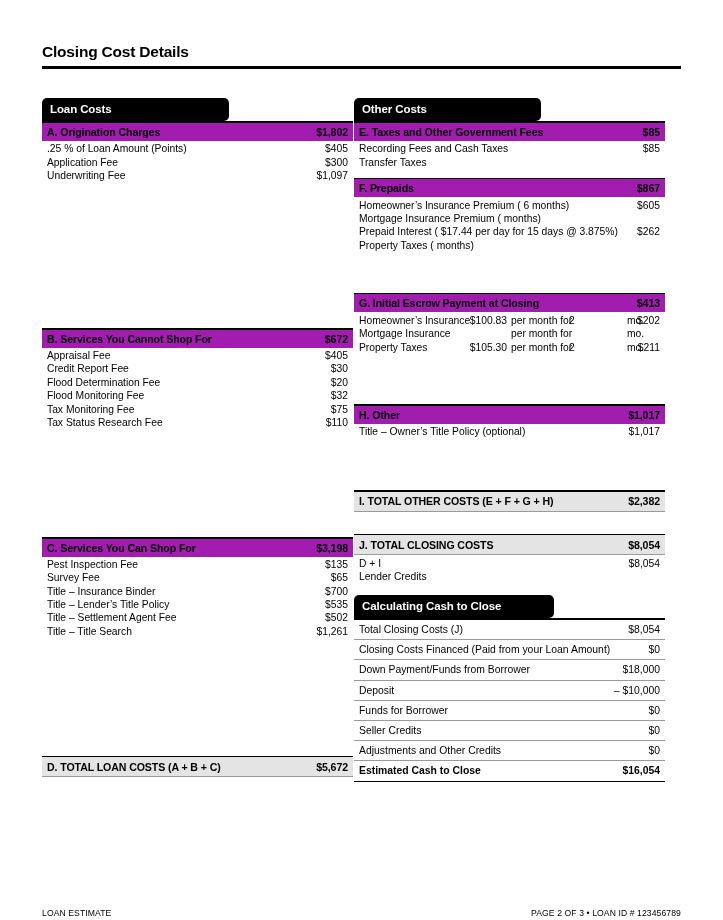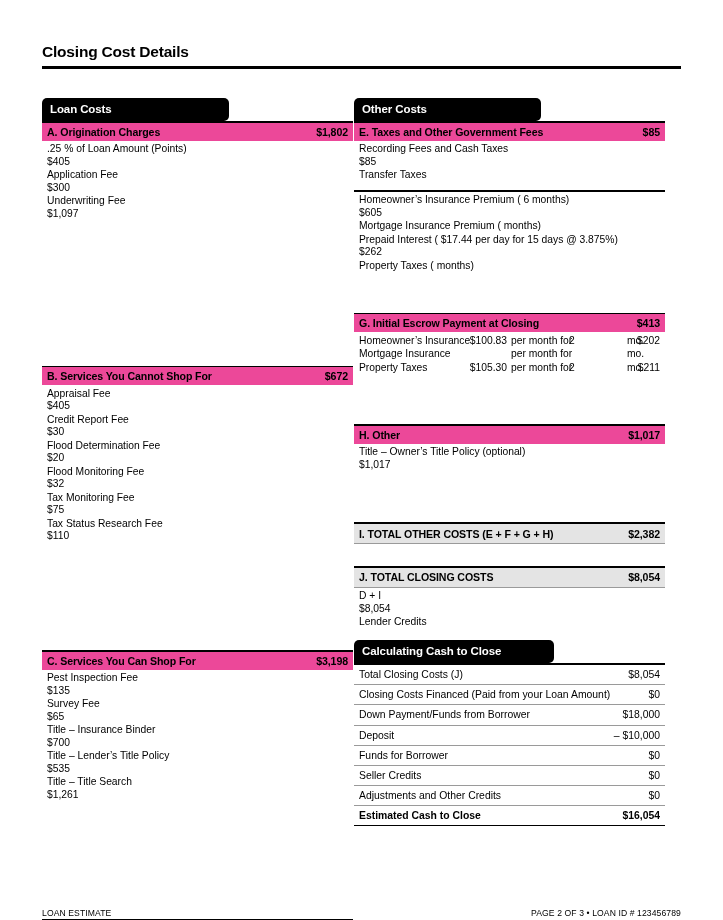--- a/index.html
+++ b/index.html
@@ -75,41 +75,40 @@
   .rule-top {
     height: 1.6px;
     background: #000;
   }
   .rule-thin {
     height: 1px;
     background: #9a9a9a;
   }
 
   .sec-head {
-    background: #ec4899;
+    background: #a21caf;
     display: flex;
     justify-content: space-between;
     align-items: baseline;
     font-size: 10.6px;
     font-weight: bold;
     padding: 3px 5px 3px 5px;
     letter-spacing: -0.1px;
   }
   .sec-head .lbl { white-space: nowrap; }
   .sec-head .amt { white-space: nowrap; }
 
   .rows { padding: 2px 5px 0 5px; }
   .row {
     display: flex;
     justify-content: space-between;
     align-items: baseline;
     font-size: 10.3px;
     line-height: 12.6px;
     padding: 0.4px 0;
-    flex-direction: column;
   }
   .row .lbl { white-space: nowrap; }
   .row .amt { white-space: nowrap; text-align: right; }
 
   
   .total-head {
     background: #e4e4e4;
     display: flex;
     justify-content: space-between;
     align-items: baseline;
@@ -259,20 +258,24 @@
         </div>
         <div class="row">
           <span class="lbl">Title – Insurance Binder</span>
           <span class="amt">$700</span>
         </div>
         <div class="row">
           <span class="lbl">Title – Lender’s Title Policy</span>
           <span class="amt">$535</span>
         </div>
         <div class="row">
+          <span class="lbl">Title – Settlement Agent Fee</span>
+          <span class="amt">$502</span>
+        </div>
+        <div class="row">
           <span class="lbl">Title – Title Search</span>
           <span class="amt">$1,261</span>
         </div>
       </div>
     </div>
 
     <div class="sp" style="height:117px"></div>
 
     <div class="section">
       <div class="rule-top"></div>
@@ -306,20 +309,24 @@
           <span class="lbl">Transfer Taxes</span>
           <span class="amt"></span>
         </div>
       </div>
     </div>
 
     <div class="sp" style="height:8px"></div>
 
     <div class="section">
       <div class="rule-top"></div>
+      <div class="sec-head">
+        <span class="lbl">F.  Prepaids</span>
+        <span class="amt">$867</span>
+      </div>
       <div class="rows">
         <div class="row">
           <span class="lbl">Homeowner’s Insurance Premium (  6    months)</span>
           <span class="amt">$605</span>
         </div>
         <div class="row">
           <span class="lbl">Mortgage Insurance Premium (        months)</span>
           <span class="amt"></span>
         </div>
         <div class="row">

